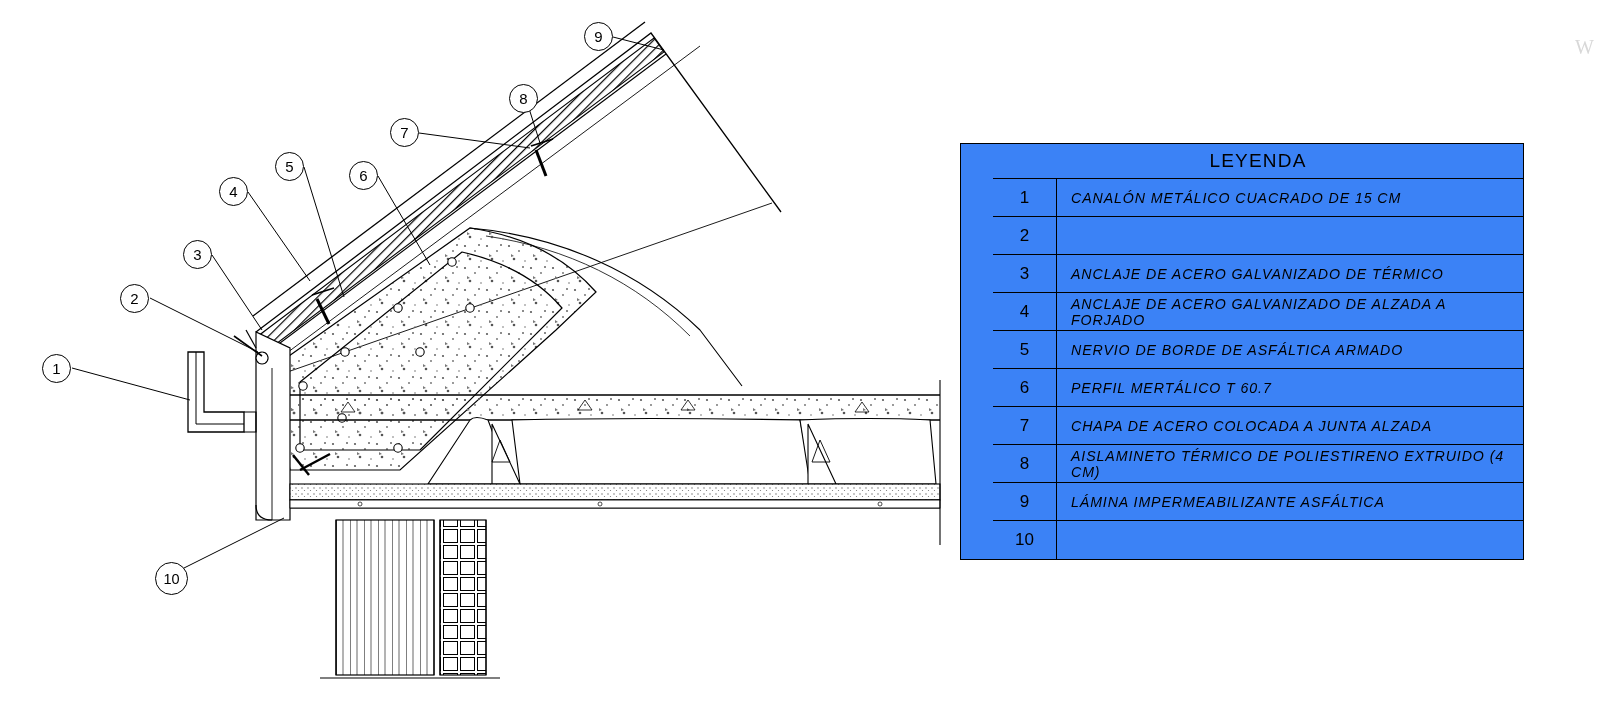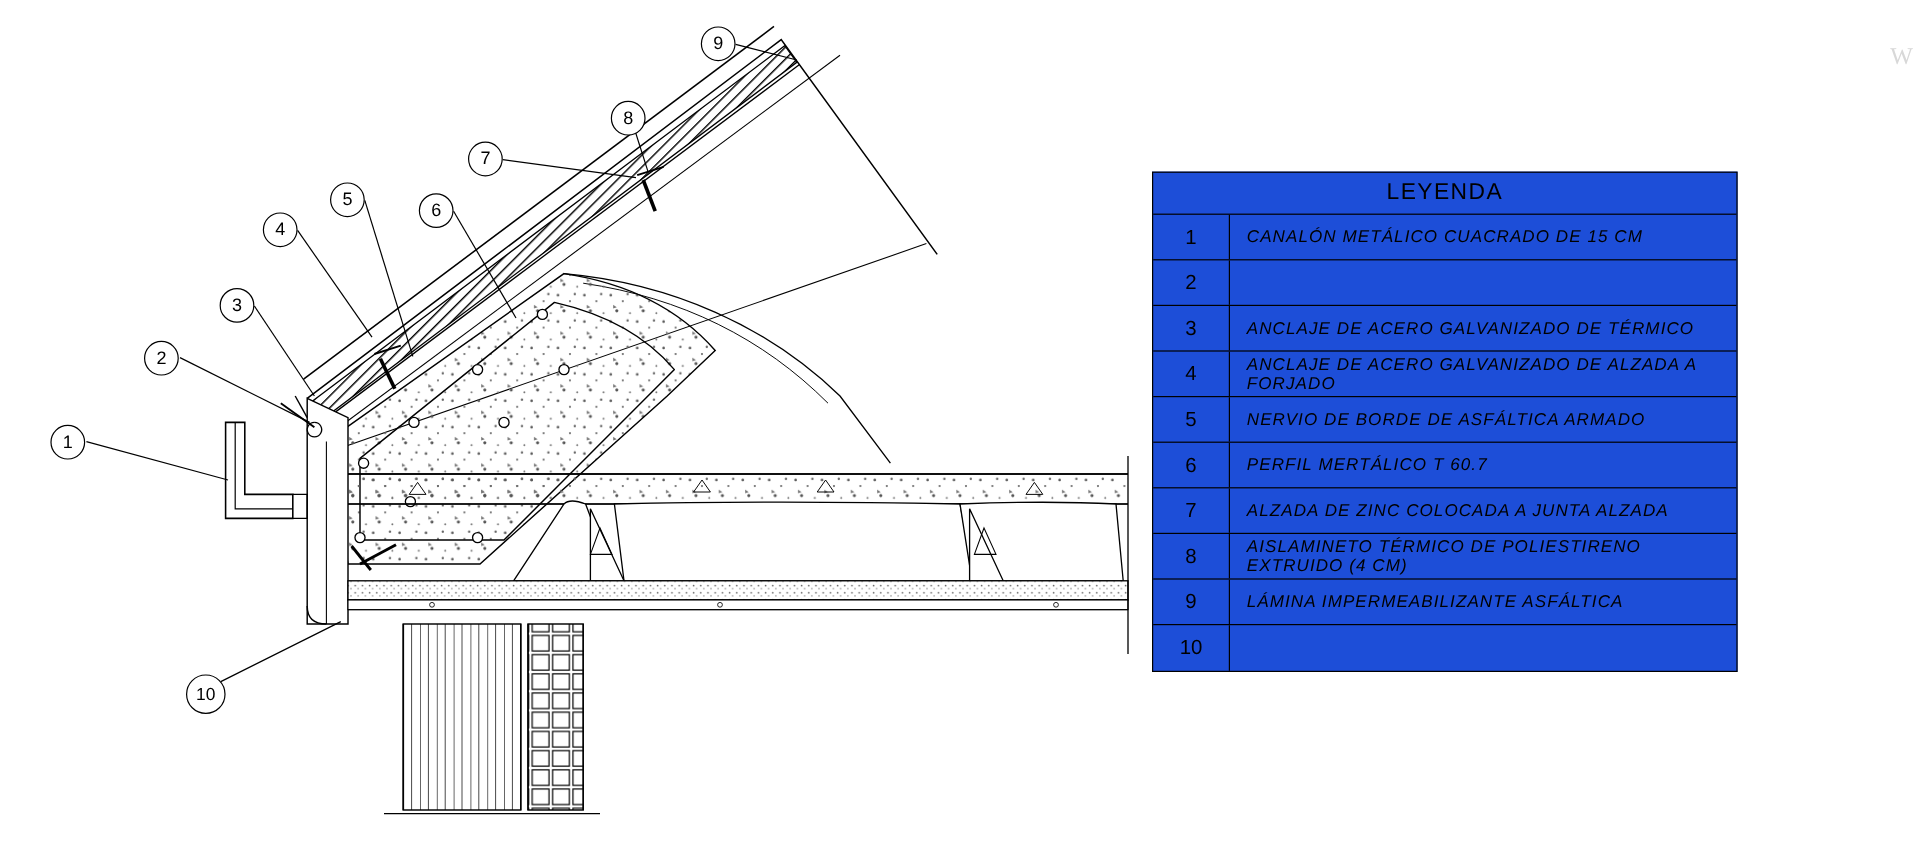--- a/index.html
+++ b/index.html
@@ -22,24 +22,25 @@
     top: 0;
     width: 1600px;
     height: 719px;
   }
 
   
   .legend {
     position: absolute;
     left: 960px;
     top: 143px;
-    width: 488px;
+    width: 564px;
     border: 1.4px solid #000;
     box-sizing: border-box;
-    background: #1d4ed8;
+    background: #3b82f6;
+    padding-left: 32px;
   }
   .legend-title {
     height: 34px;
     line-height: 34px;
     text-align: center;
     font-size: 19px;
     letter-spacing: 1.2px;
     border-bottom: 1.2px solid #000;
     color: #000;
   }
@@ -284,21 +285,21 @@
   <div class="legend-row">
     <div class="legend-num">5</div>
     <div class="legend-text">NERVIO  DE  BORDE  DE  ASFÁLTICA  ARMADO</div>
   </div>
   <div class="legend-row">
     <div class="legend-num">6</div>
     <div class="legend-text">PERFIL  MERTÁLICO  T  60.7</div>
   </div>
   <div class="legend-row">
     <div class="legend-num">7</div>
-    <div class="legend-text">ALZADA  DE  ZINC  COLOCADA  A  JUNTA  ALZADA</div>
+    <div class="legend-text">CHAPA  DE  ACERO  COLOCADA  A  JUNTA  ALZADA</div>
   </div>
   <div class="legend-row">
     <div class="legend-num">8</div>
     <div class="legend-text">AISLAMINETO  TÉRMICO  DE  POLIESTIRENO  EXTRUIDO  (4  CM)</div>
   </div>
   <div class="legend-row">
     <div class="legend-num">9</div>
     <div class="legend-text">LÁMINA  IMPERMEABILIZANTE  ASFÁLTICA</div>
   </div>
   <div class="legend-row">

